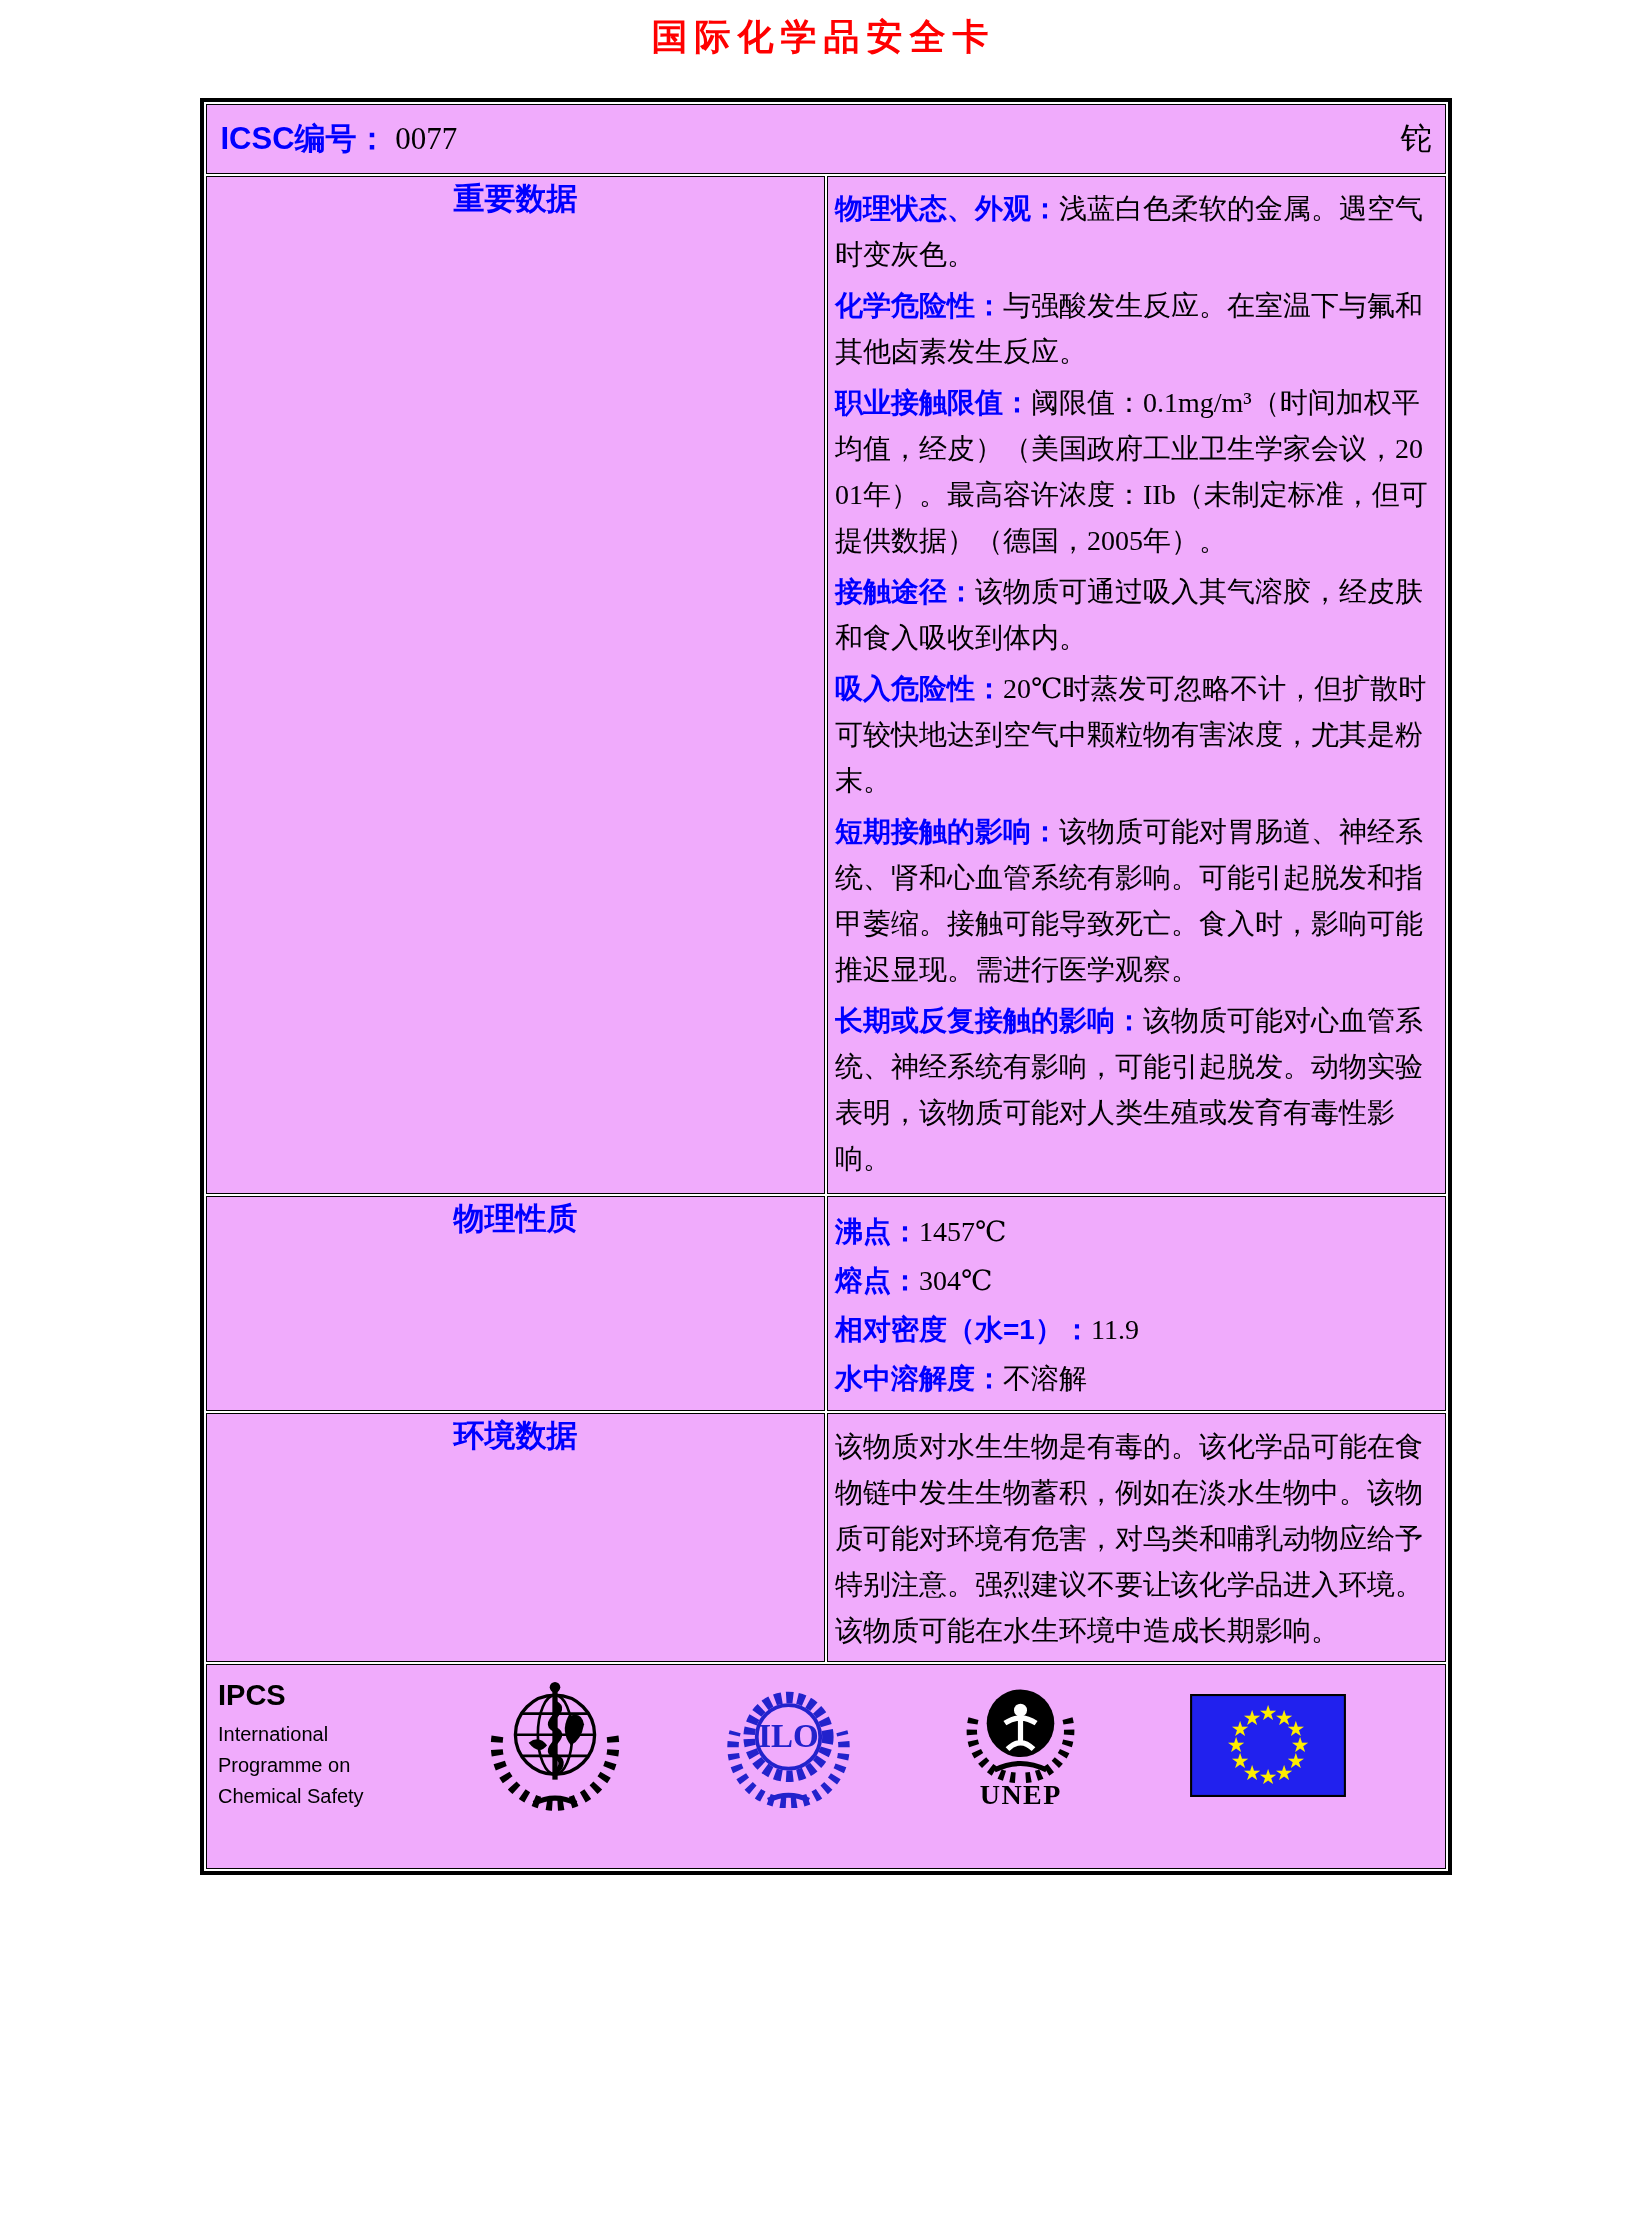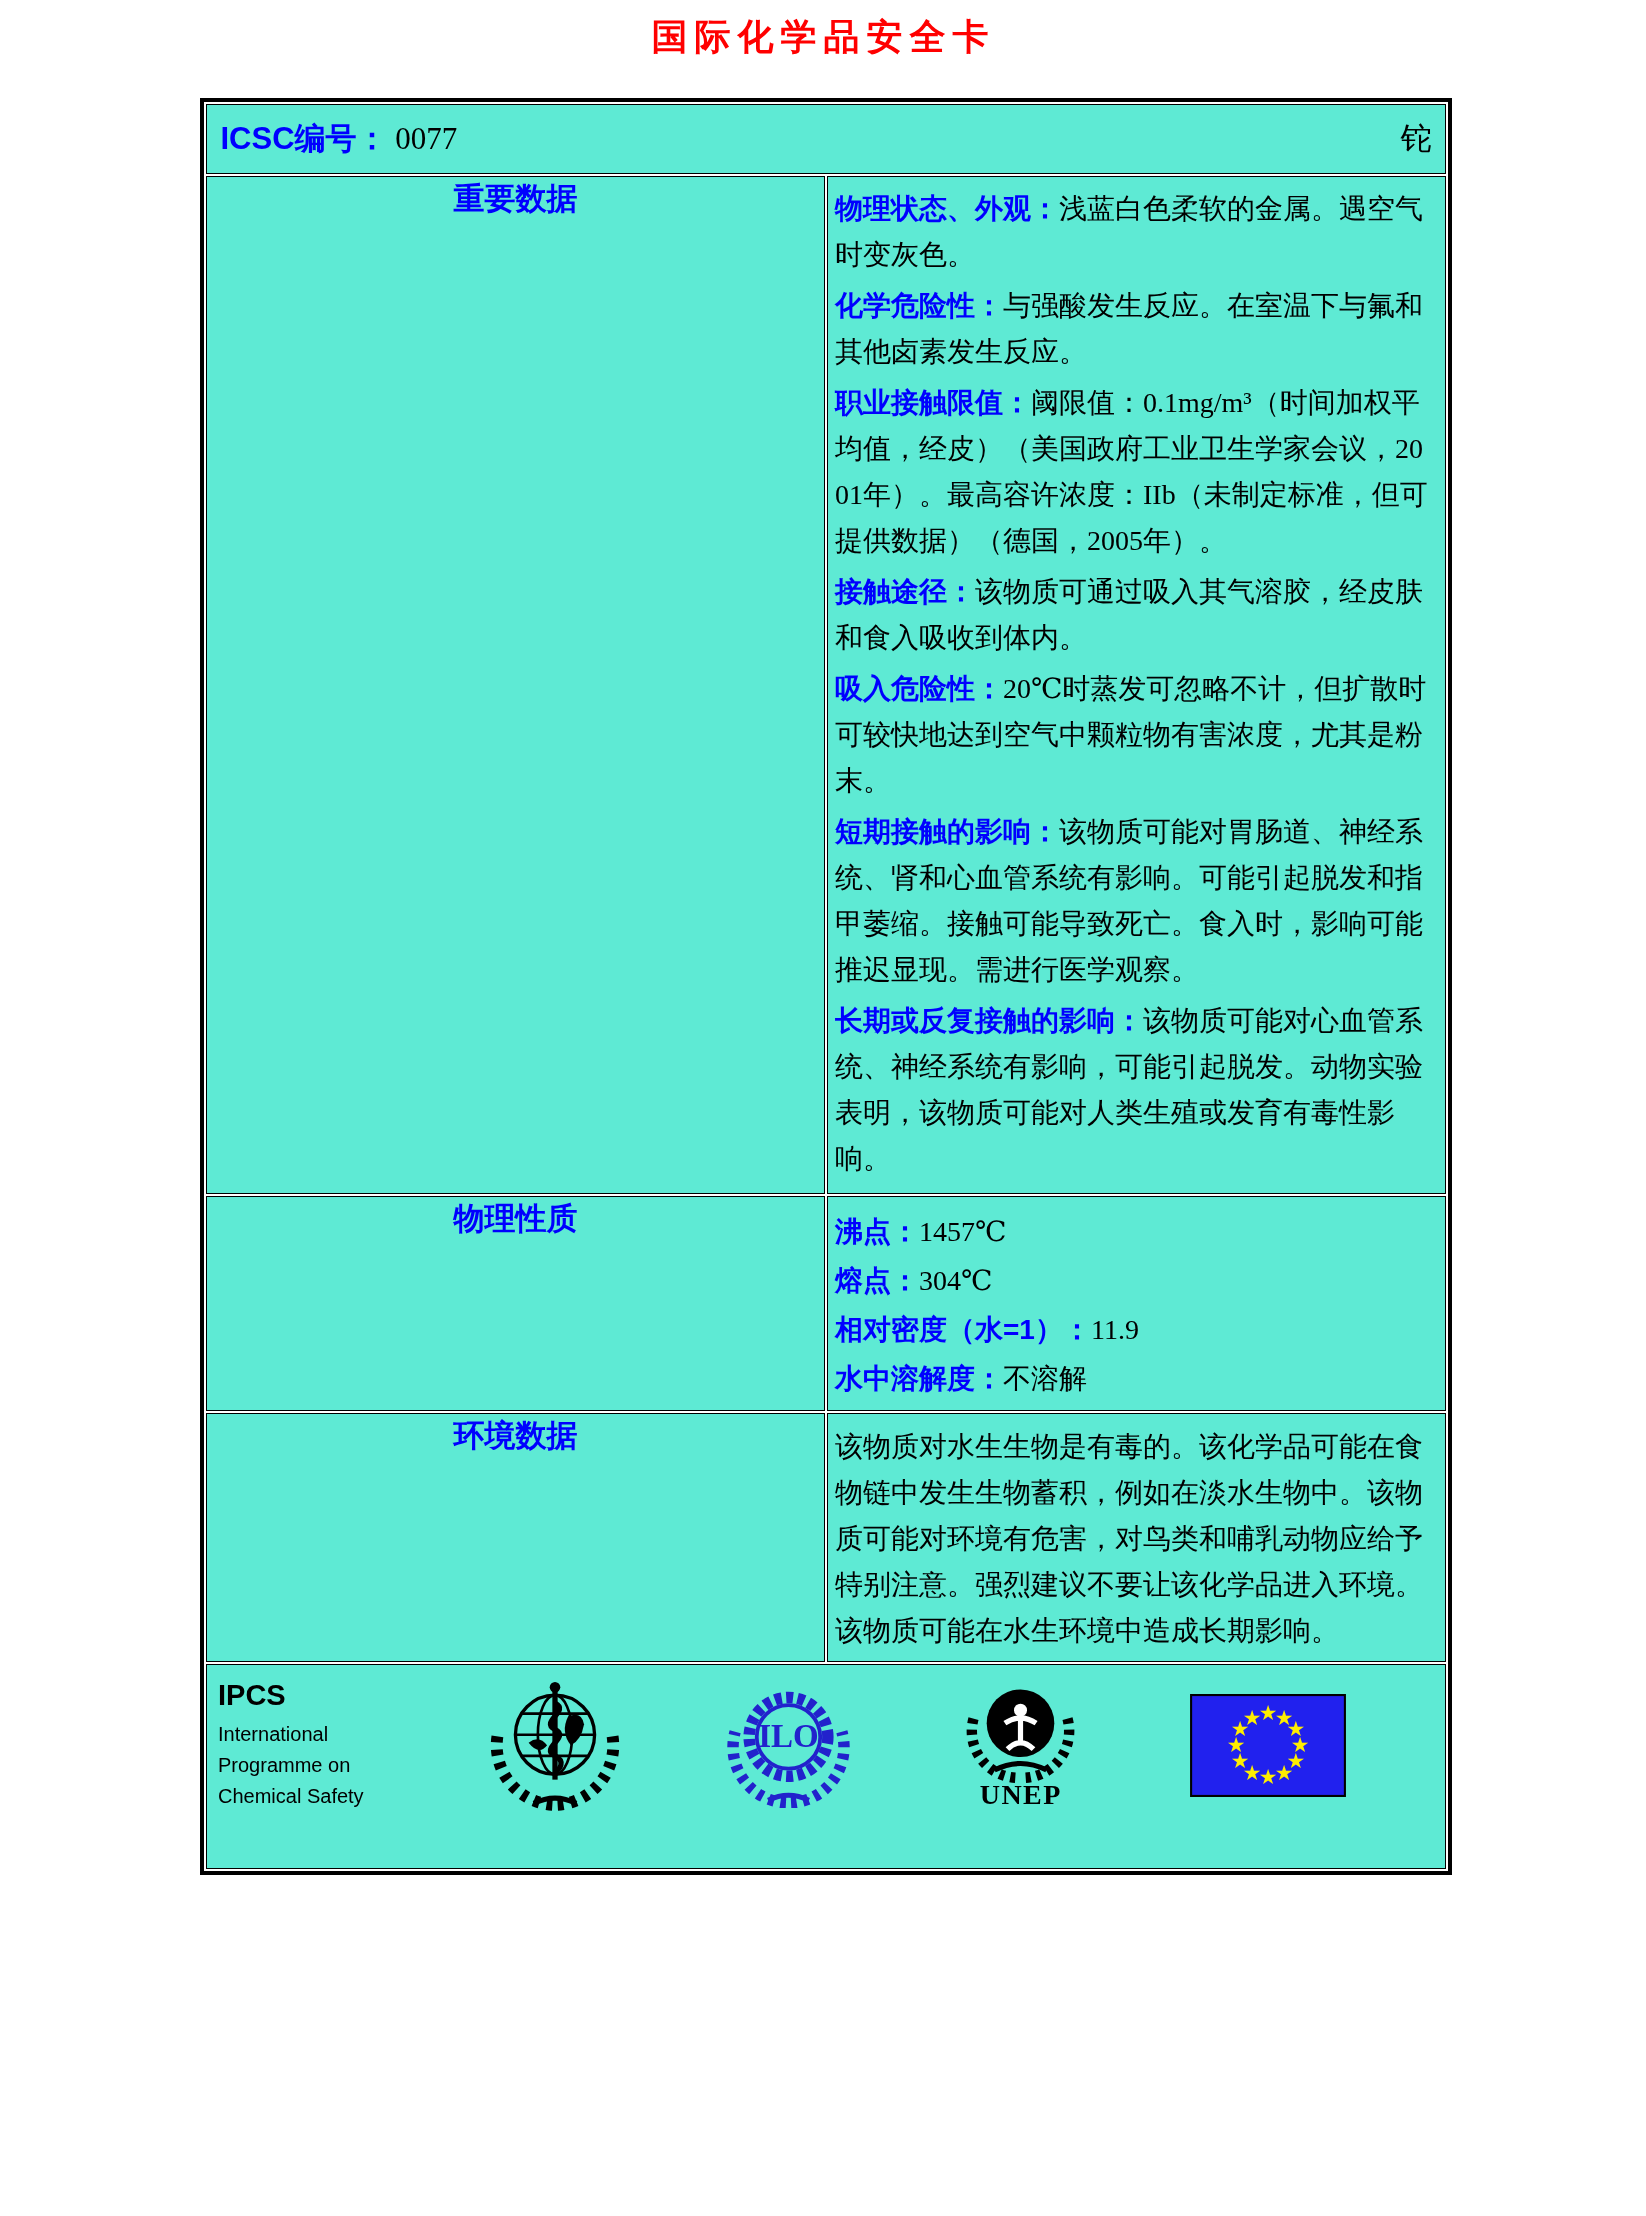--- a/index.html
+++ b/index.html
@@ -12,21 +12,21 @@
     margin:0;padding-top:12.5px;width:100%;text-align:center;
     font-family:"Liberation Sans","DejaVu Sans",sans-serif;
     font-size:36px;font-weight:bold;color:#FF0000;letter-spacing:7px;
   }
   table.card{
     margin-left:200px;margin-top:36px;width:1252px;
     border:4.2px solid #000;border-spacing:2.1px;border-collapse:separate;
     background:#fff;table-layout:fixed;
   }
   table.card td{
-    border:1.4px solid #000;vertical-align:top;background:#5eead4;overflow:hidden;
+    border:1.4px solid #000;vertical-align:top;background:#f0abfc;overflow:hidden;
   }
   td.rowlabel{
     width:171px;text-align:center;vertical-align:middle;
     font-family:"Liberation Sans","DejaVu Sans",sans-serif;
     font-weight:bold;font-size:31px;color:#0000FF;
   }
   td.content{
     padding:9.7px 14px 7px 7px;
     font-size:28px;line-height:46px;color:#000;
     word-break:break-all;

